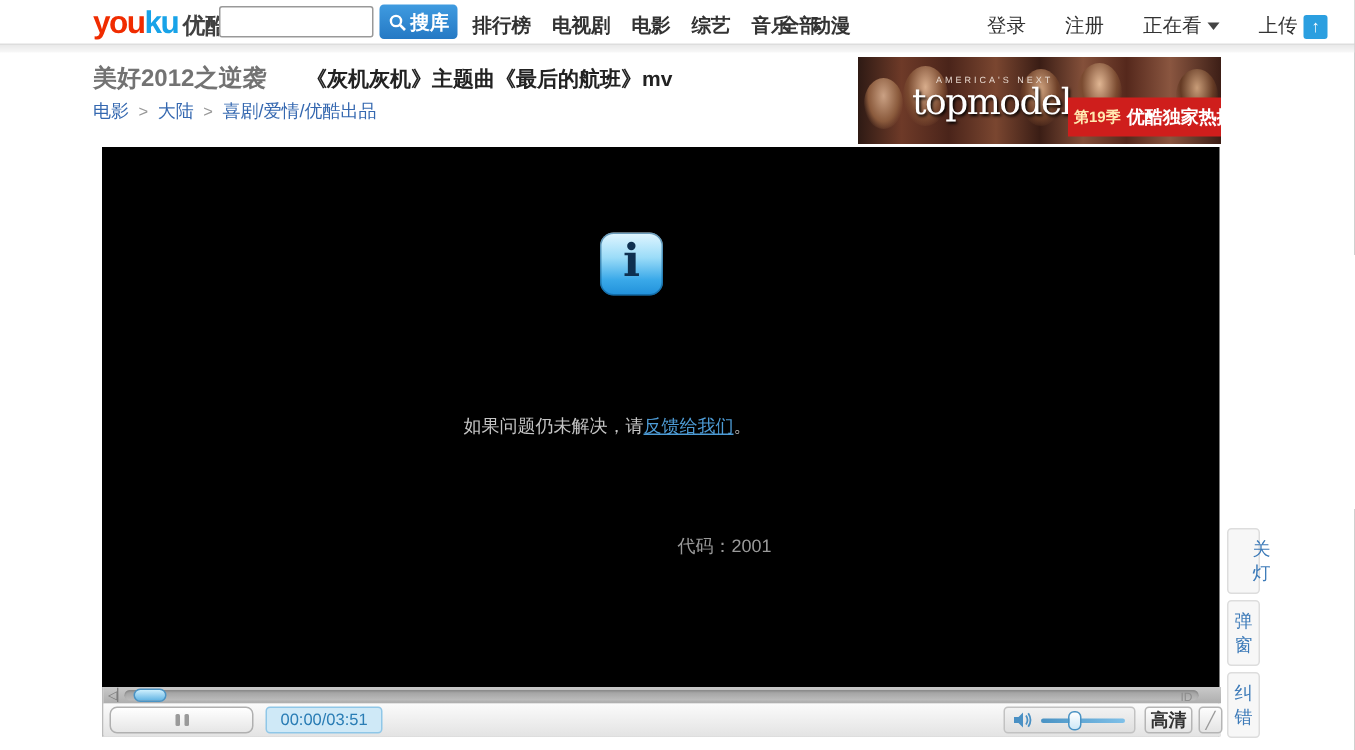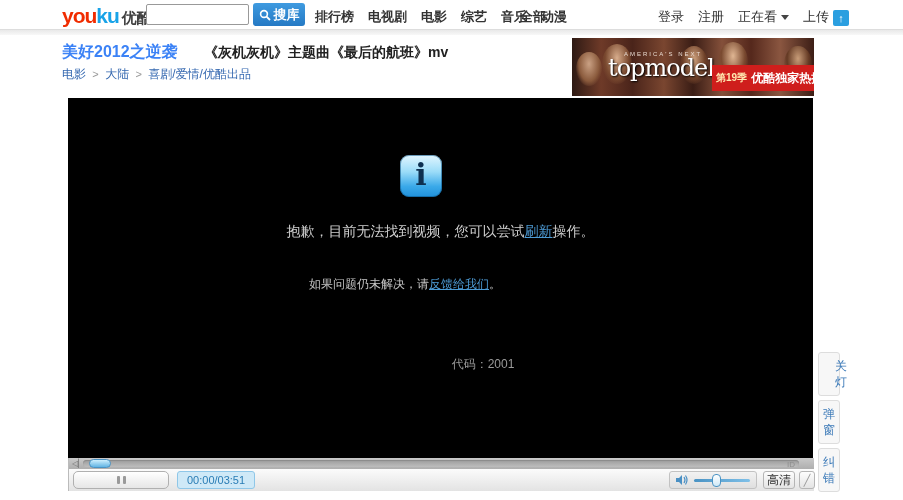--- a/index.html
+++ b/index.html
@@ -21,32 +21,32 @@
   #search-btn { position:absolute; left:253px; top:3px; width:52px; height:23px;
                 background:linear-gradient(180deg,#3f9be0,#2579c4); color:#fff; border:none;
                 border-radius:3px; font-size:13px; font-weight:bold; cursor:pointer;
                 display:flex; align-items:center; justify-content:center; gap:3px; }
   .nav-links { position:absolute; top:8px; font-size:13px; font-weight:bold; color:#333;
                display:flex; align-items:center; }
   .nav-links a { color:#333; text-decoration:none; cursor:pointer; }
   #nav-rank { left:315px; }
   #nav-main { left:368px; gap:14px; }
   #nav-all  { left:520px; }
-  #nav-user { left:658px; gap:0; font-weight:normal; }
+  #nav-user { left:658px; gap:12px; font-weight:normal; }
   #nav-user a { margin-right:14px; }
   .caret-down { display:inline-block; width:0; height:0; border-left:4px solid transparent;
                 border-right:4px solid transparent; border-top:5px solid #444; margin-left:4px;
                 vertical-align:middle; }
   .upload-icon { display:inline-block; width:16px; height:16px; background:#2b9fe0;
                  border-radius:2px; color:#fff; font-size:11px; line-height:16px;
                  text-align:center; margin-left:4px; vertical-align:middle; font-weight:bold; }
 
   
   #title-row { position:absolute; left:62px; top:42px; white-space:nowrap; }
-  #video-title { font-size:16px; font-weight:bold; color:#3b82f6; display:inline; }
+  #video-title { font-size:16px; font-weight:bold; color:#737373; display:inline; }
   #video-subtitle { font-size:14px; font-weight:bold; color:#222; display:inline; margin-left:22px; }
   #breadcrumb { position:absolute; left:62px; top:66px; font-size:12px; color:#888; }
   #breadcrumb a { color:#3568b0; text-decoration:none; cursor:pointer; }
   #breadcrumb .sep { color:#999; margin:0 3px; font-size:11px; }
 
   
   #ad-banner { position:absolute; left:572px; top:38px; width:242px; height:58px; overflow:hidden;
                background:linear-gradient(90deg,#2e1a14 0%,#6e3a28 12%,#4a241a 25%,#7a4630 38%,
                  #3a1d15 50%,#84503a 62%,#55281c 74%,#8a5640 86%,#3c1e16 100%); cursor:pointer; }
   .face { position:absolute; border-radius:50%; }
@@ -102,21 +102,21 @@
                   border:1px solid #c2c2c2; border-radius:3px;
                   background:linear-gradient(180deg,#f2f2f2,#dfdfdf);
                   display:flex; align-items:center; padding:0 5px; gap:5px; }
   #vol-track { position:relative; width:56px; height:3px; border-radius:2px;
                background:linear-gradient(90deg,#4a93c4,#7fc0e8); cursor:pointer; }
   #vol-knob { position:absolute; left:18px; top:-5px; width:9px; height:13px; border-radius:4px;
               background:linear-gradient(180deg,#fff,#cfe9f7); border:1px solid #4a93c4; cursor:pointer; } 
   .small-btn { position:absolute; top:2px; height:18px; border:1px solid #b5b5b5; border-radius:3px;
                background:linear-gradient(180deg,#fdfdfd,#e4e4e4); cursor:pointer;
                display:flex; align-items:center; justify-content:center; }
-  #hd-button   { left:694px; width:32px; font-size:12px; font-weight:normal; color:#333; }
+  #hd-button   { left:694px; width:32px; font-size:12px; font-weight:bold; color:#333; }
   #adjust-button { left:730px; width:16px; color:#9a9a9a; font-size:11px; }
   #fs-button   { left:750px; width:20px; }
 
   
   .side-btn { position:absolute; left:818px; width:22px; background:#f7f7f7;
               border:1px solid #ddd; border-radius:3px; color:#3c7ab8; font-size:12px;
               text-align:center; line-height:16px; padding:5px 0; cursor:pointer;
               word-break:break-all; }
   #side-light  { top:352px;padding-left:16px; }
   #side-popup  { top:400px; }
@@ -185,23 +185,20 @@
     <div id="ad-redband">
       <span id="ad-season">第19季</span>
       <span id="ad-promo">优酷独家热播</span>
     </div>
   </div>
 
   <div id="player">
     <div id="info-icon">
       <span class="glyph">i</span>
     </div>
-    <div class="err-line1">
-      <span>抱歉，目前无法找到视频，您可以尝试</span><a>刷新</a><span>操作。</span>
-    </div>
     <div class="err-line2">
       <span>如果问题仍未解决，请</span><a>反馈给我们</a><span>。</span>
     </div>
     <div class="err-code">代码：2001</div>
   </div>
 
   <div id="controls">
     <div id="seek-strip">
       <div id="seek-prev">◁▏</div>
       <div id="seek-track">

